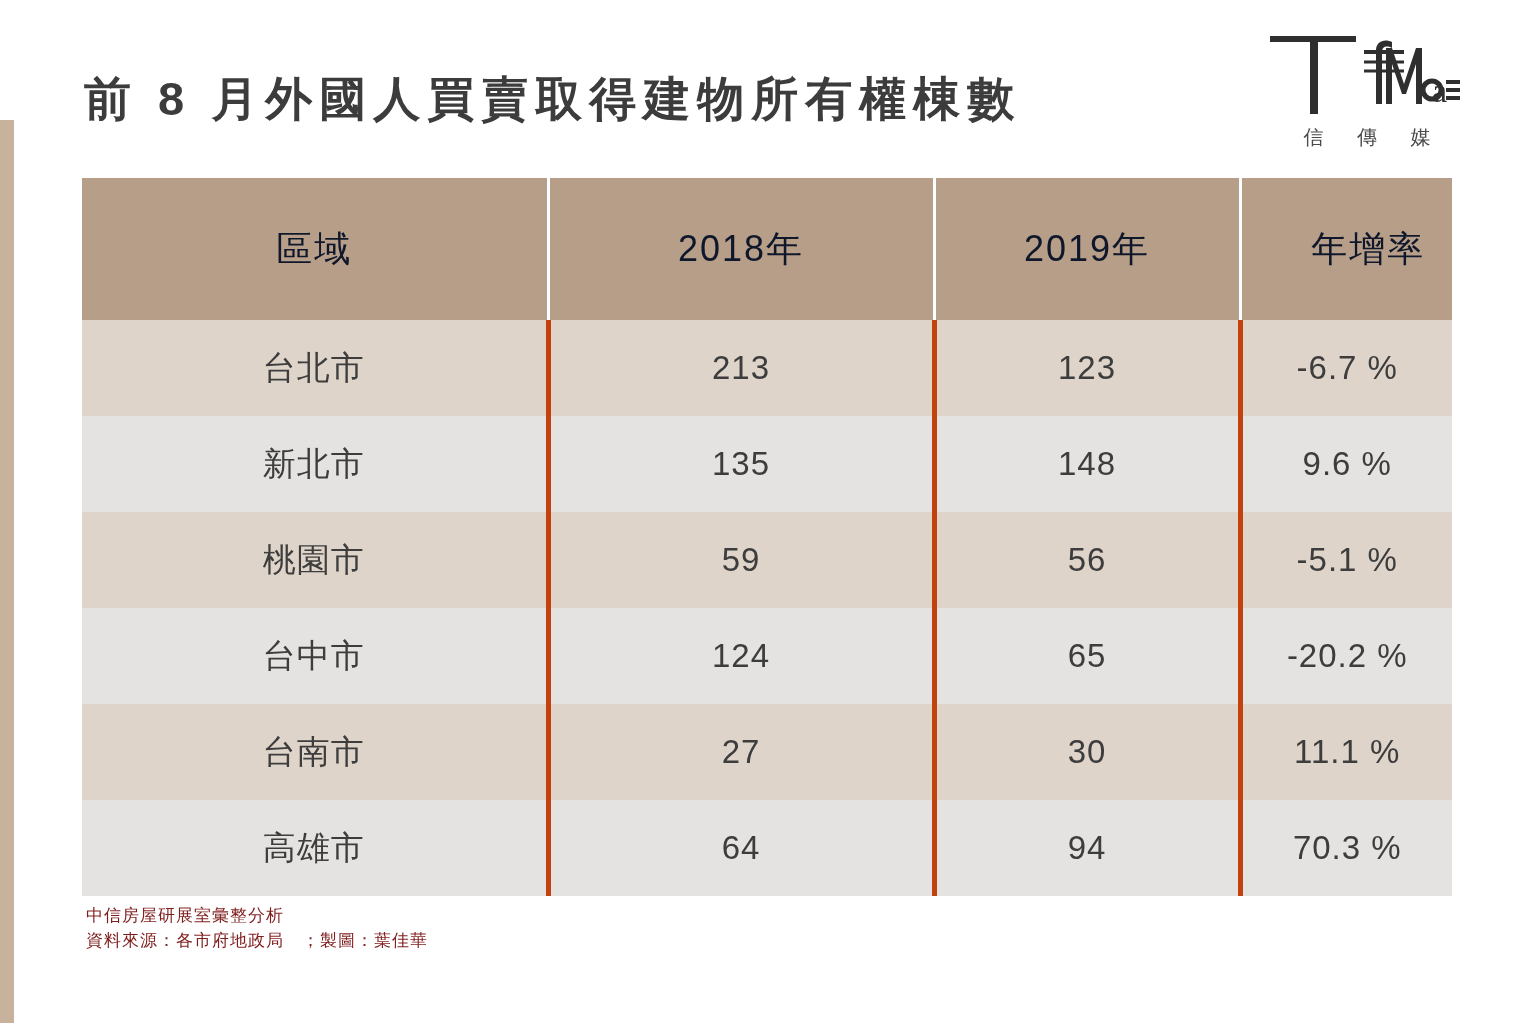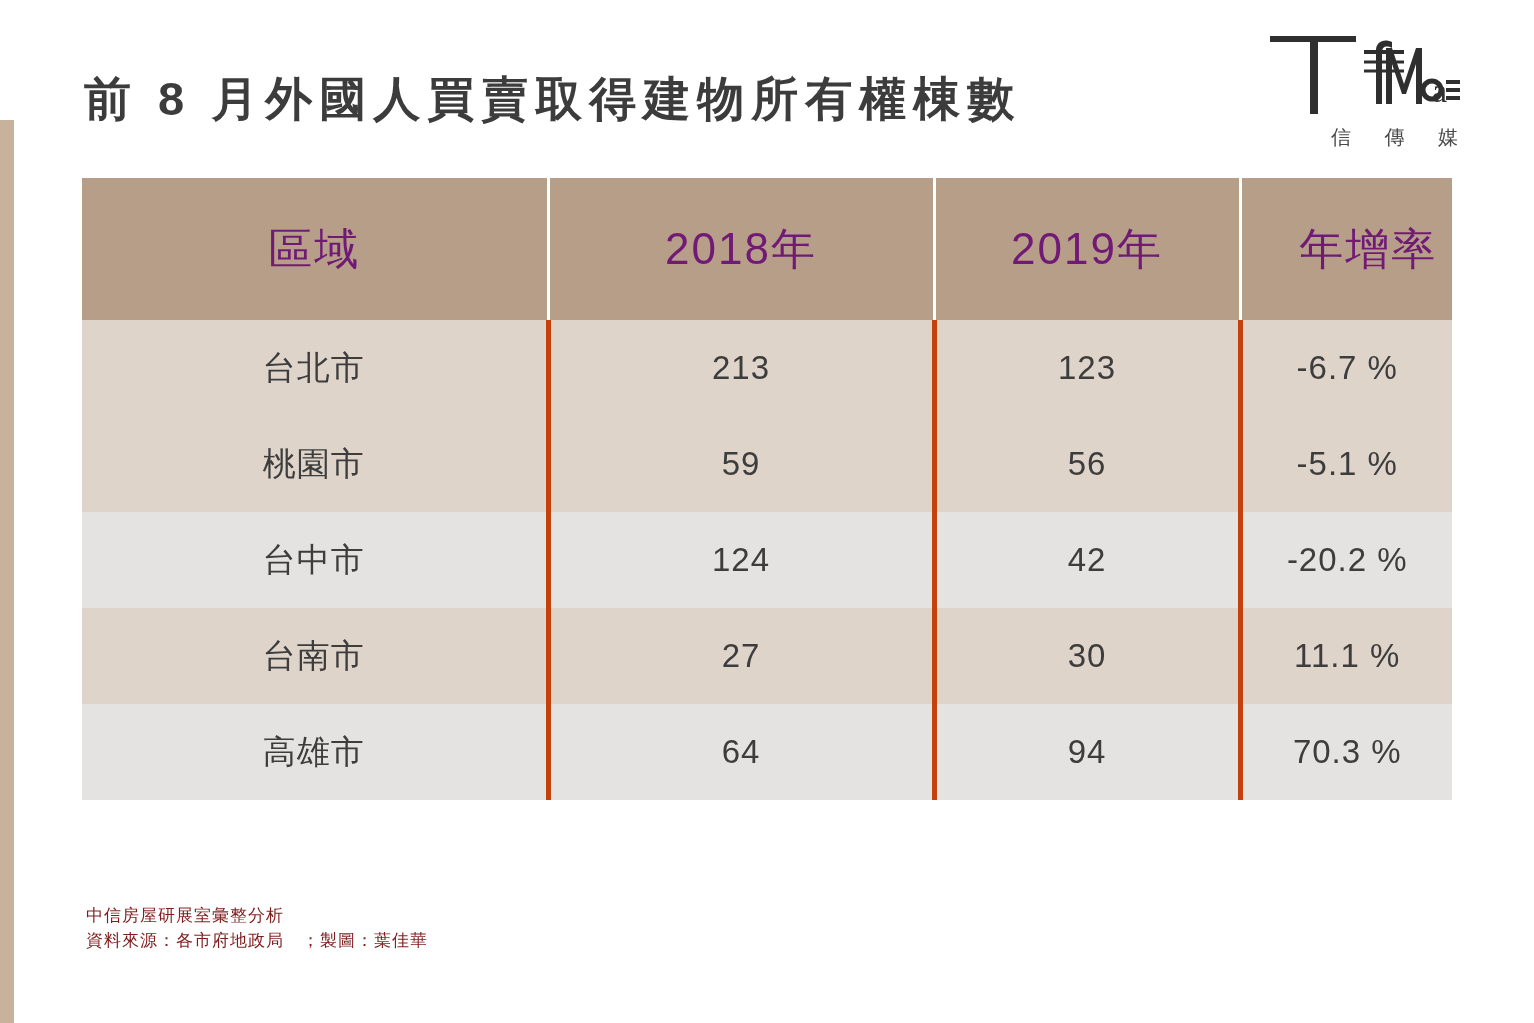--- a/index.html
+++ b/index.html
@@ -52,41 +52,41 @@
     left: 0;
     top: 0;
     width: 218px;
     height: 92px;
   }
   .logo-sub {
     position: absolute;
     left: 12px;
     top: 96px;
     width: 196px;
-    text-align: right;
+    text-align: center;
     font-size: 20px;
     letter-spacing: 14px;
     color: #4a4a4a;
   }
   table.data-table {
     position: absolute;
     left: 82px;
     top: 168px;
     width: 1370px;
     border-collapse: collapse;
     table-layout: fixed;
   }
   table.data-table col.c-region { width: 466px; }
   table.data-table col.c-y1 { width: 386px; }
   table.data-table col.c-y2 { width: 306px; }
   table.data-table col.c-rate { width: 212px; }
   table.data-table th {
     background: #b79e89;
-    color: #701a75;
-    font-size: 44px;
+    color: #0f172a;
+    font-size: 36px;
     font-weight: normal;
     height: 140px;
     text-align: center;
     border-right: 3px solid #ffffff;
     letter-spacing: 2px;
   }
   table.data-table th:last-child { border-right: none; padding-left: 44px; }
   table.data-table td {
     height: 94px;
     font-size: 33px;
@@ -148,30 +148,36 @@
         <th>年增率</th>
       </tr>
     </thead>
     <tbody>
       <tr class="odd">
         <td>台北市</td>
         <td>213</td>
         <td>123</td>
         <td>-6.7 %</td>
       </tr>
+      <tr class="even">
+        <td>新北市</td>
+        <td>135</td>
+        <td>148</td>
+        <td>9.6 %</td>
+      </tr>
       <tr class="odd">
         <td>桃園市</td>
         <td>59</td>
         <td>56</td>
         <td>-5.1 %</td>
       </tr>
       <tr class="even">
         <td>台中市</td>
         <td>124</td>
-        <td>42</td>
+        <td>65</td>
         <td>-20.2 %</td>
       </tr>
       <tr class="odd">
         <td>台南市</td>
         <td>27</td>
         <td>30</td>
         <td>11.1 %</td>
       </tr>
       <tr class="even">
         <td>高雄市</td>

